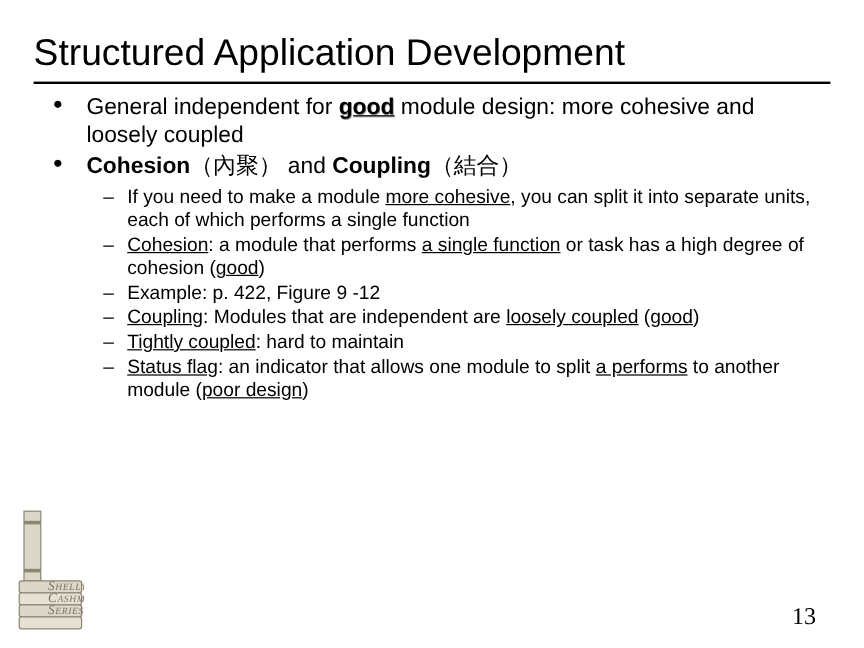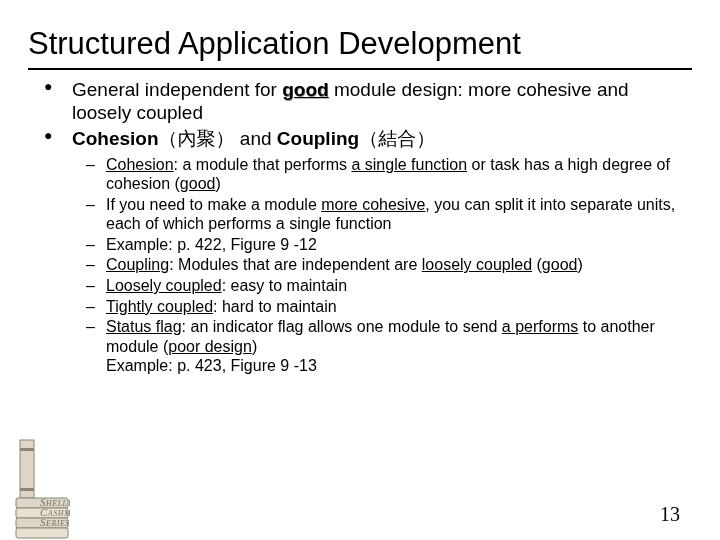--- a/index.html
+++ b/index.html
@@ -75,21 +75,21 @@
   .page-num {
     position: absolute;
     right: 40px;
     bottom: 14px;
     font-size: 20px;
     font-family: Liberation Serif, serif;
   }
   .logo {
     position: absolute;
     left: 14px;
-    bottom: 0;
+    bottom: 14px;
     width: 56px;
     height: 110px;
     text-align: center;
   }
   .logo svg { width:100%; height:100%; }
   .series-text {
      font-family: Georgia, 'Times New Roman', serif;
      font-variant: small-caps;
      fill:#7a7468;
      font-size:11px;
@@ -106,38 +106,34 @@
 
   <ul class="main">
     <li>
       <span>General independent for </span><span class="good">good</span><span> module design: more cohesive and loosely coupled</span>
     </li>
     <li>
       <span class="b">Cohesion</span><span>（內聚） and </span><span class="b">Coupling</span><span>（結合）</span>
 
       <ul class="sub">
         <li>
-          <span class="u">Cohesion</span><span>: a module that performs </span><span class="u">a single function</span><span> or task has a high degree of cohesion (</span><span class="u">good</span><span>)</span>
+          <span>If you need to make a module </span><span class="u">more cohesive</span><span>, you can split it into separate units, each of which performs a single function</span>
         </li>
         <li>
-          <span>If you need to make a module </span><span class="u">more cohesive</span><span>, you can split it into separate units, each of which performs a single function</span>
+          <span class="u">Cohesion</span><span>: a module that performs </span><span class="u">a single function</span><span> or task has a high degree of cohesion (</span><span class="u">good</span><span>)</span>
         </li>
         <li>Example: p. 422, Figure 9 -12</li>
         <li>
           <span class="u">Coupling</span><span>: Modules that are independent are </span><span class="u">loosely coupled</span><span> (</span><span class="u">good</span><span>)</span>
         </li>
         <li>
-          <span class="u">Loosely coupled</span><span>: easy to maintain</span>
-        </li>
-        <li>
           <span class="u">Tightly coupled</span><span>: hard to maintain</span>
         </li>
         <li>
-          <span class="u">Status flag</span><span>: an indicator flag allows one module to send </span><span class="u">a performs</span><span> to another module   (</span><span class="u">poor design</span><span>)</span><br>
-          <span>Example: p. 423, Figure 9 -13</span>
+          <span class="u">Status flag</span><span>: an indicator that allows one module to split </span><span class="u">a performs</span><span> to another module   (</span><span class="u">poor design</span><span>)</span><br>
         </li>
       </ul>
     </li>
   </ul>
 
   <div class="page-num">13</div>
 
   <div class="logo">
     <svg viewBox="0 0 56 110">
       <rect x="6" y="10" width="14" height="58" fill="#dcd7c8" stroke="#8b8574" stroke-width="1"></rect>

